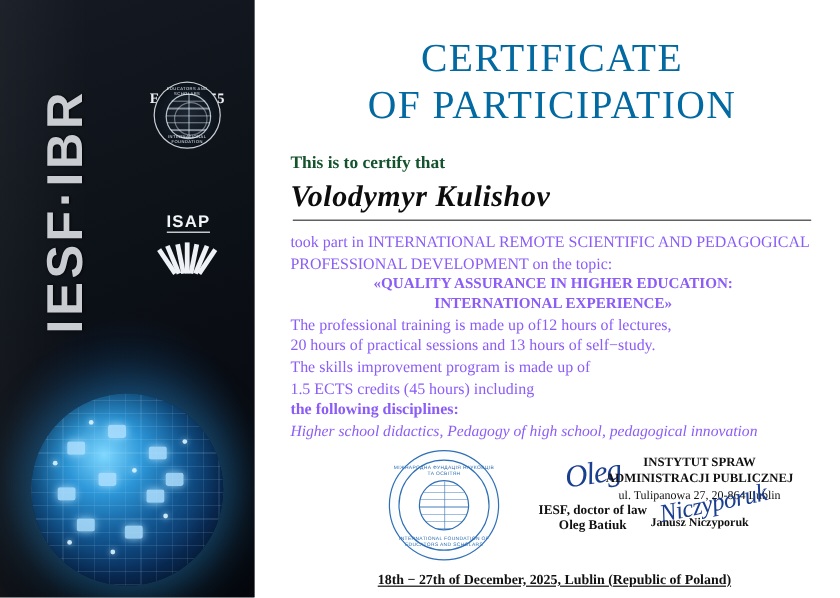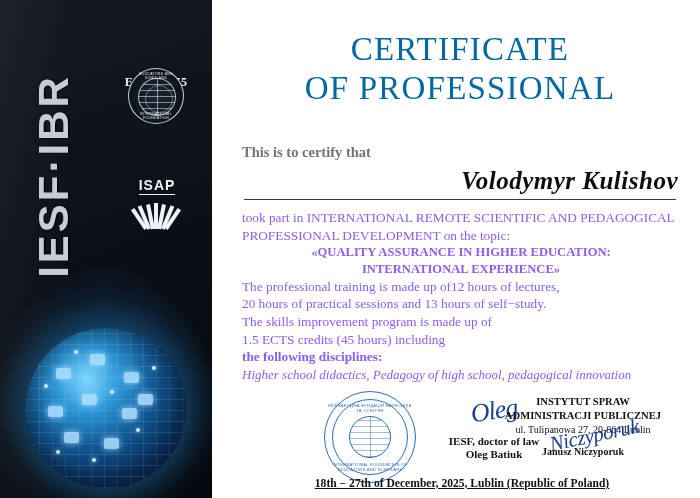--- a/index.html
+++ b/index.html
@@ -198,33 +198,33 @@
     letter-spacing: 1.2px;
     line-height: 1.18;
     color: #0369a1;
     text-align: center;
     margin: 4px 0 0 0;
     font-weight: normal;
   }
   .title .l2 { display: block; }
 
   .certify-line {
-    margin-top: 36px;
+    margin-top: 20px;
     font-size: 14.5px;
     font-weight: bold;
-    color: #737373;
+    color: #14532d;
     padding-left: 6px;
   }
 
   .recipient-wrap {
     margin-top: 6px;
     padding: 0 6px;
   }
   .recipient {
-    text-align: right;
+    text-align: left;
     font-family: "Liberation Serif", serif;
     font-style: italic;
     font-weight: bold;
     font-size: 25px;
     letter-spacing: .5px;
     color: #0d0d0d;
     padding-bottom: 4px;
   }
   .rule {
     height: 1px;
@@ -403,21 +403,21 @@
         <span class="dot" style="left: 66px; top: 130px;"></span>
         <span class="dot" style="left: 30px; top: 122px;"></span>
         <span class="dot" style="left: 126px; top: 38px;"></span>
       </div>
   </div>
 
   <div class="content">
 
     <h1 class="title">
       <span>CERTIFICATE</span>
-      <span class="l2">OF PROFESSIONAL</span>
+      <span class="l2">OF PARTICIPATION</span>
     </h1>
 
     <div class="certify-line">This is to certify that</div>
 
     <div class="recipient-wrap">
       <div class="recipient">Volodymyr Kulishov</div>
       <div class="rule"></div>
     </div>
 
     <div class="body-text">

